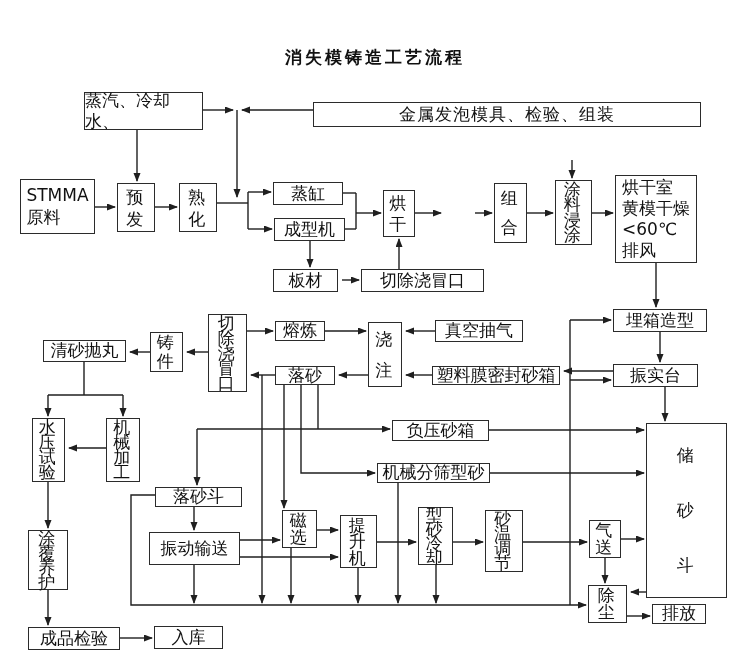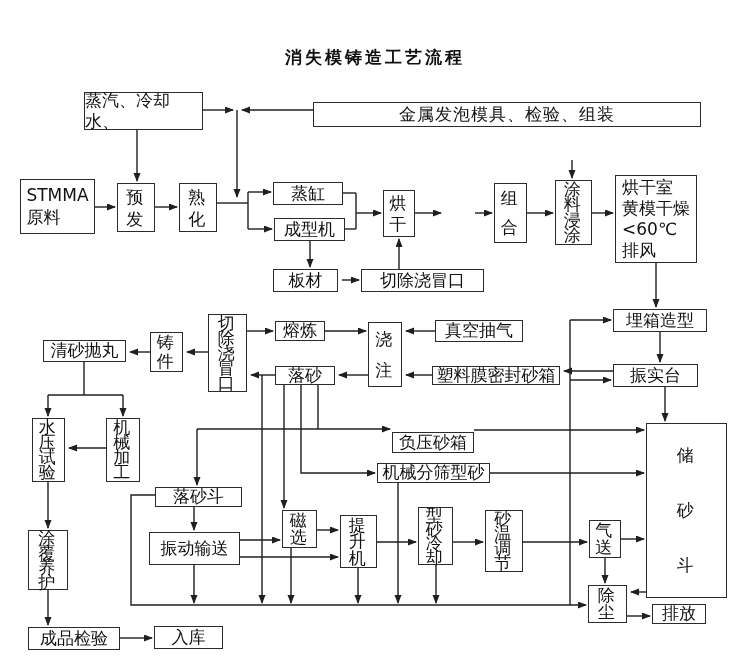--- a/index.html
+++ b/index.html
@@ -145,21 +145,21 @@
   <div class="node" style="left:432px;top:366px;width:128px;height:19px">塑料膜密封砂箱</div>
   <div class="node" style="left:150px;top:332px;width:33px;height:40px"><span class="vi" style="line-height:19px">铸件</span></div>
   <div class="node" style="left:43px;top:340px;width:83px;height:22px">清砂抛丸</div>
 
   <div class="node" style="left:106px;top:418px;width:34px;height:64px"><span class="vi" style="line-height:15px">机械加工</span></div>
   <div class="node" style="left:32px;top:418px;width:33px;height:64px"><span class="vi" style="line-height:15px">水压试验</span></div>
   <div class="node" style="left:28px;top:530px;width:40px;height:60px"><span class="vi" style="line-height:14.5px">涂覆养护</span></div>
   <div class="node" style="left:28px;top:627px;width:92px;height:23px">成品检验</div>
   <div class="node" style="left:154px;top:626px;width:69px;height:23px">入库</div>
 
-  <div class="node" style="left:392px;top:432px;width:82px;height:21px">负压砂箱</div>
+  <div class="node" style="left:392px;top:420px;width:97px;height:21px">负压砂箱</div>
   <div class="node" style="left:377px;top:463px;width:113px;height:20px">机械分筛型砂</div>
   <div class="node" style="left:155px;top:487px;width:87px;height:20px">落砂斗</div>
   <div class="node" style="left:149px;top:532px;width:91px;height:33px">振动输送</div>
   <div class="node" style="left:282px;top:510px;width:35px;height:38px"><span class="vi" style="line-height:17px">磁选</span></div>
   <div class="node" style="left:340px;top:515px;width:37px;height:53px"><span class="vi" style="line-height:16.5px">提升机</span></div>
   <div class="node" style="left:418px;top:507px;width:35px;height:58px"><span class="vi" style="line-height:14px">型砂冷却</span></div>
   <div class="node" style="left:485px;top:510px;width:38px;height:62px"><span class="vi" style="line-height:15px">砂温调节</span></div>
   <div class="node" style="left:589px;top:520px;width:32px;height:38px"><span class="vi" style="line-height:17px">气送</span></div>
   <div class="node" style="left:588px;top:585px;width:39px;height:38px"><span class="vi" style="line-height:17px">除尘</span></div>
   <div class="node" style="left:652px;top:604px;width:54px;height:20px">排放</div>

